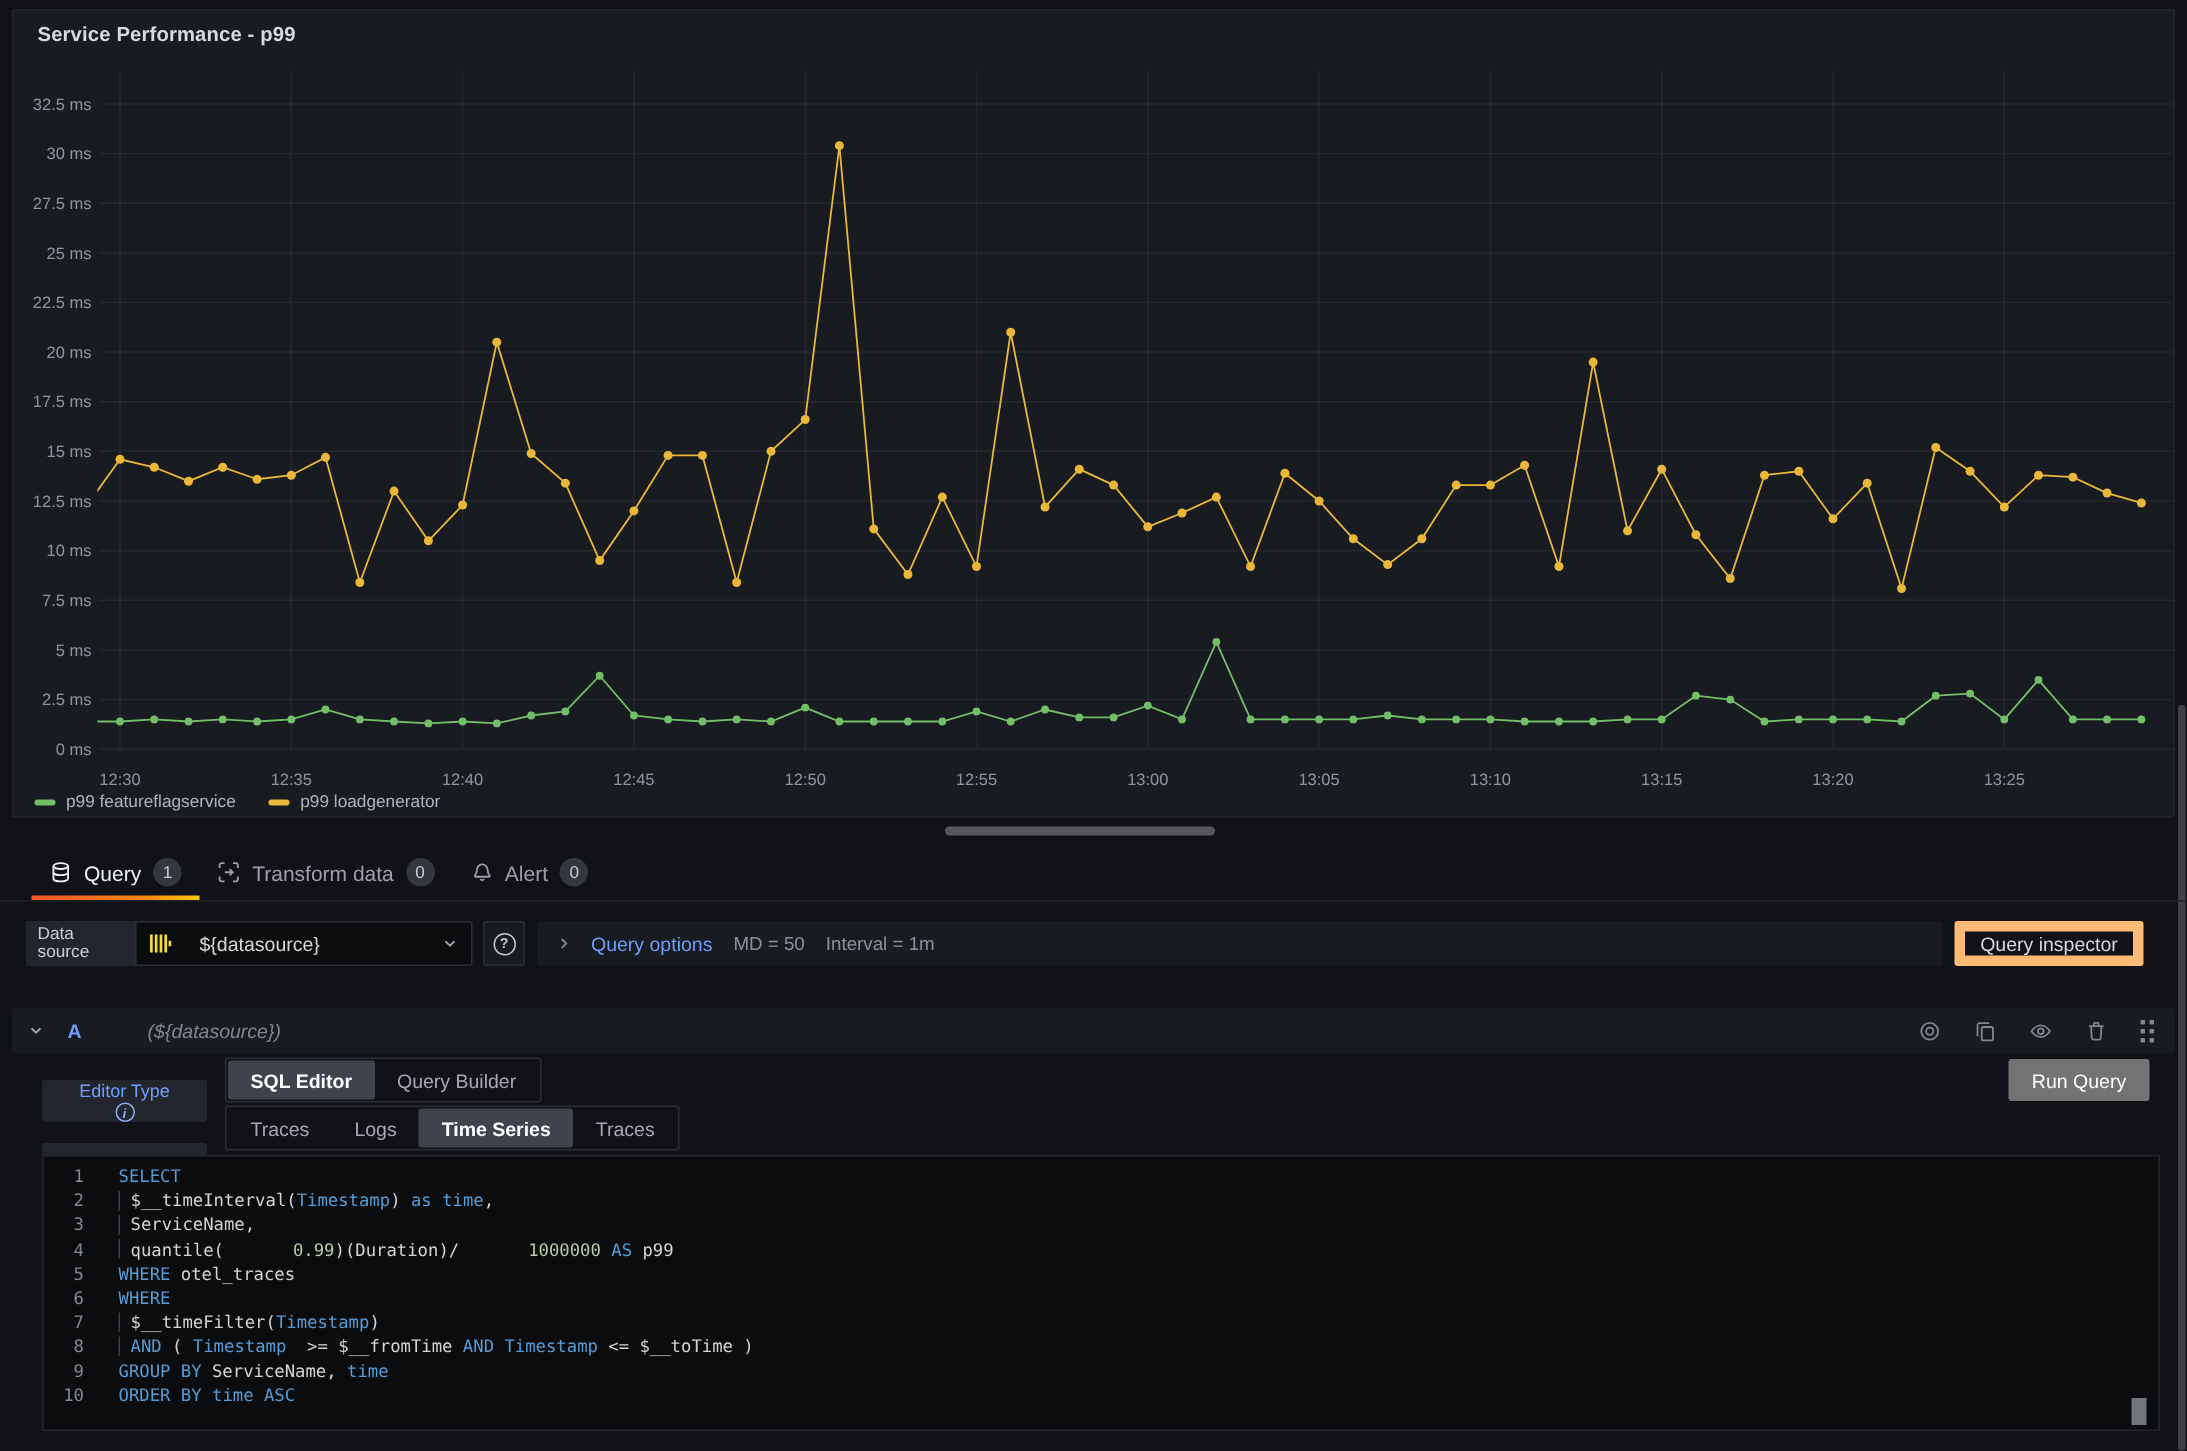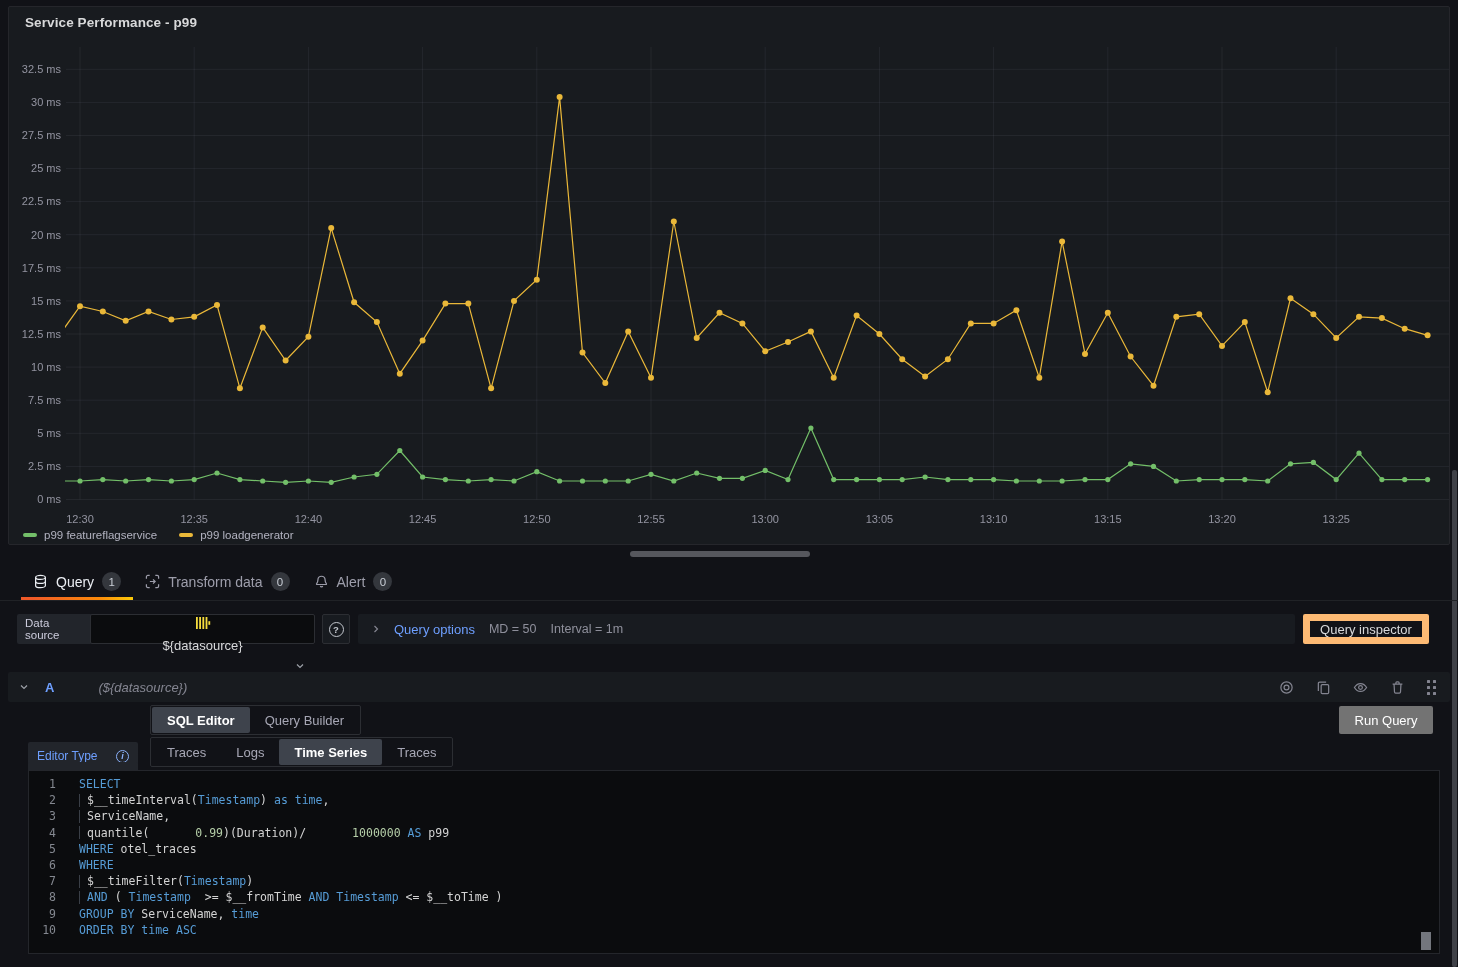--- a/index.html
+++ b/index.html
@@ -63,22 +63,22 @@
 
   
   .inline-label {
     background: #22252b; border-radius: 2px; height: 30px;
     display: flex; align-items: center; padding: 0 8px; font-size: 12px; color: #ccccdc;
   }
   .ds-label { left: 17px; top: 614px; width: 76px; font-size: 11.5px !important; }
   .ds-picker {
     left: 90px; top: 614px; width: 225px; height: 30px;
     background: #0b0c0e; border: 1px solid #2c2e33; border-radius: 2px;
-    display: flex; align-items: center; padding: 0 8px; gap: 7px; cursor: pointer;
-    font-size: 13px; color: #d8d9da; flex-direction: column;
+    display: flex; align-items: center; padding: 0 8px; gap: 18px; cursor: pointer;
+    font-size: 13px; color: #d8d9da;
   }
   .ds-picker .chev { margin-left: auto; color: #9da1a8; display: flex; }
   .help-btn {
     left: 322px; top: 614px; width: 28px; height: 30px;
     background: #181b20; border: 1px solid #2c2e33; border-radius: 2px;
     display: flex; align-items: center; justify-content: center; cursor: pointer;
   }
   .qcircle {
     width: 15px; height: 15px; border-radius: 50%; border: 1.4px solid #c3c7ce;
     color: #c3c7ce; font-size: 9.5px; font-weight: 700;
@@ -473,21 +473,21 @@
         <i></i>
         <i></i>
         <i></i>
         <i></i>
         <i></i>
         <i></i>
       </span>
   </span>
 </div>
 
-<div class="abs field-label" style="left:28px; top:742px;">
+<div class="abs field-label" style="left:28px; top:720px;flex-direction:column;">
   <span class="fl-text">Editor Type</span>
   <span class="icircle">i</span>
 </div>
 <div class="abs seg-group" style="left:150px; top:705px;">
   <span class="seg selected">SQL Editor</span>
   <span class="seg">Query Builder</span>
 </div>
 <div class="abs run-btn">Run Query</div>
 
 <div class="abs field-label" style="left:28px; top:738px;margin-top:24px;">

